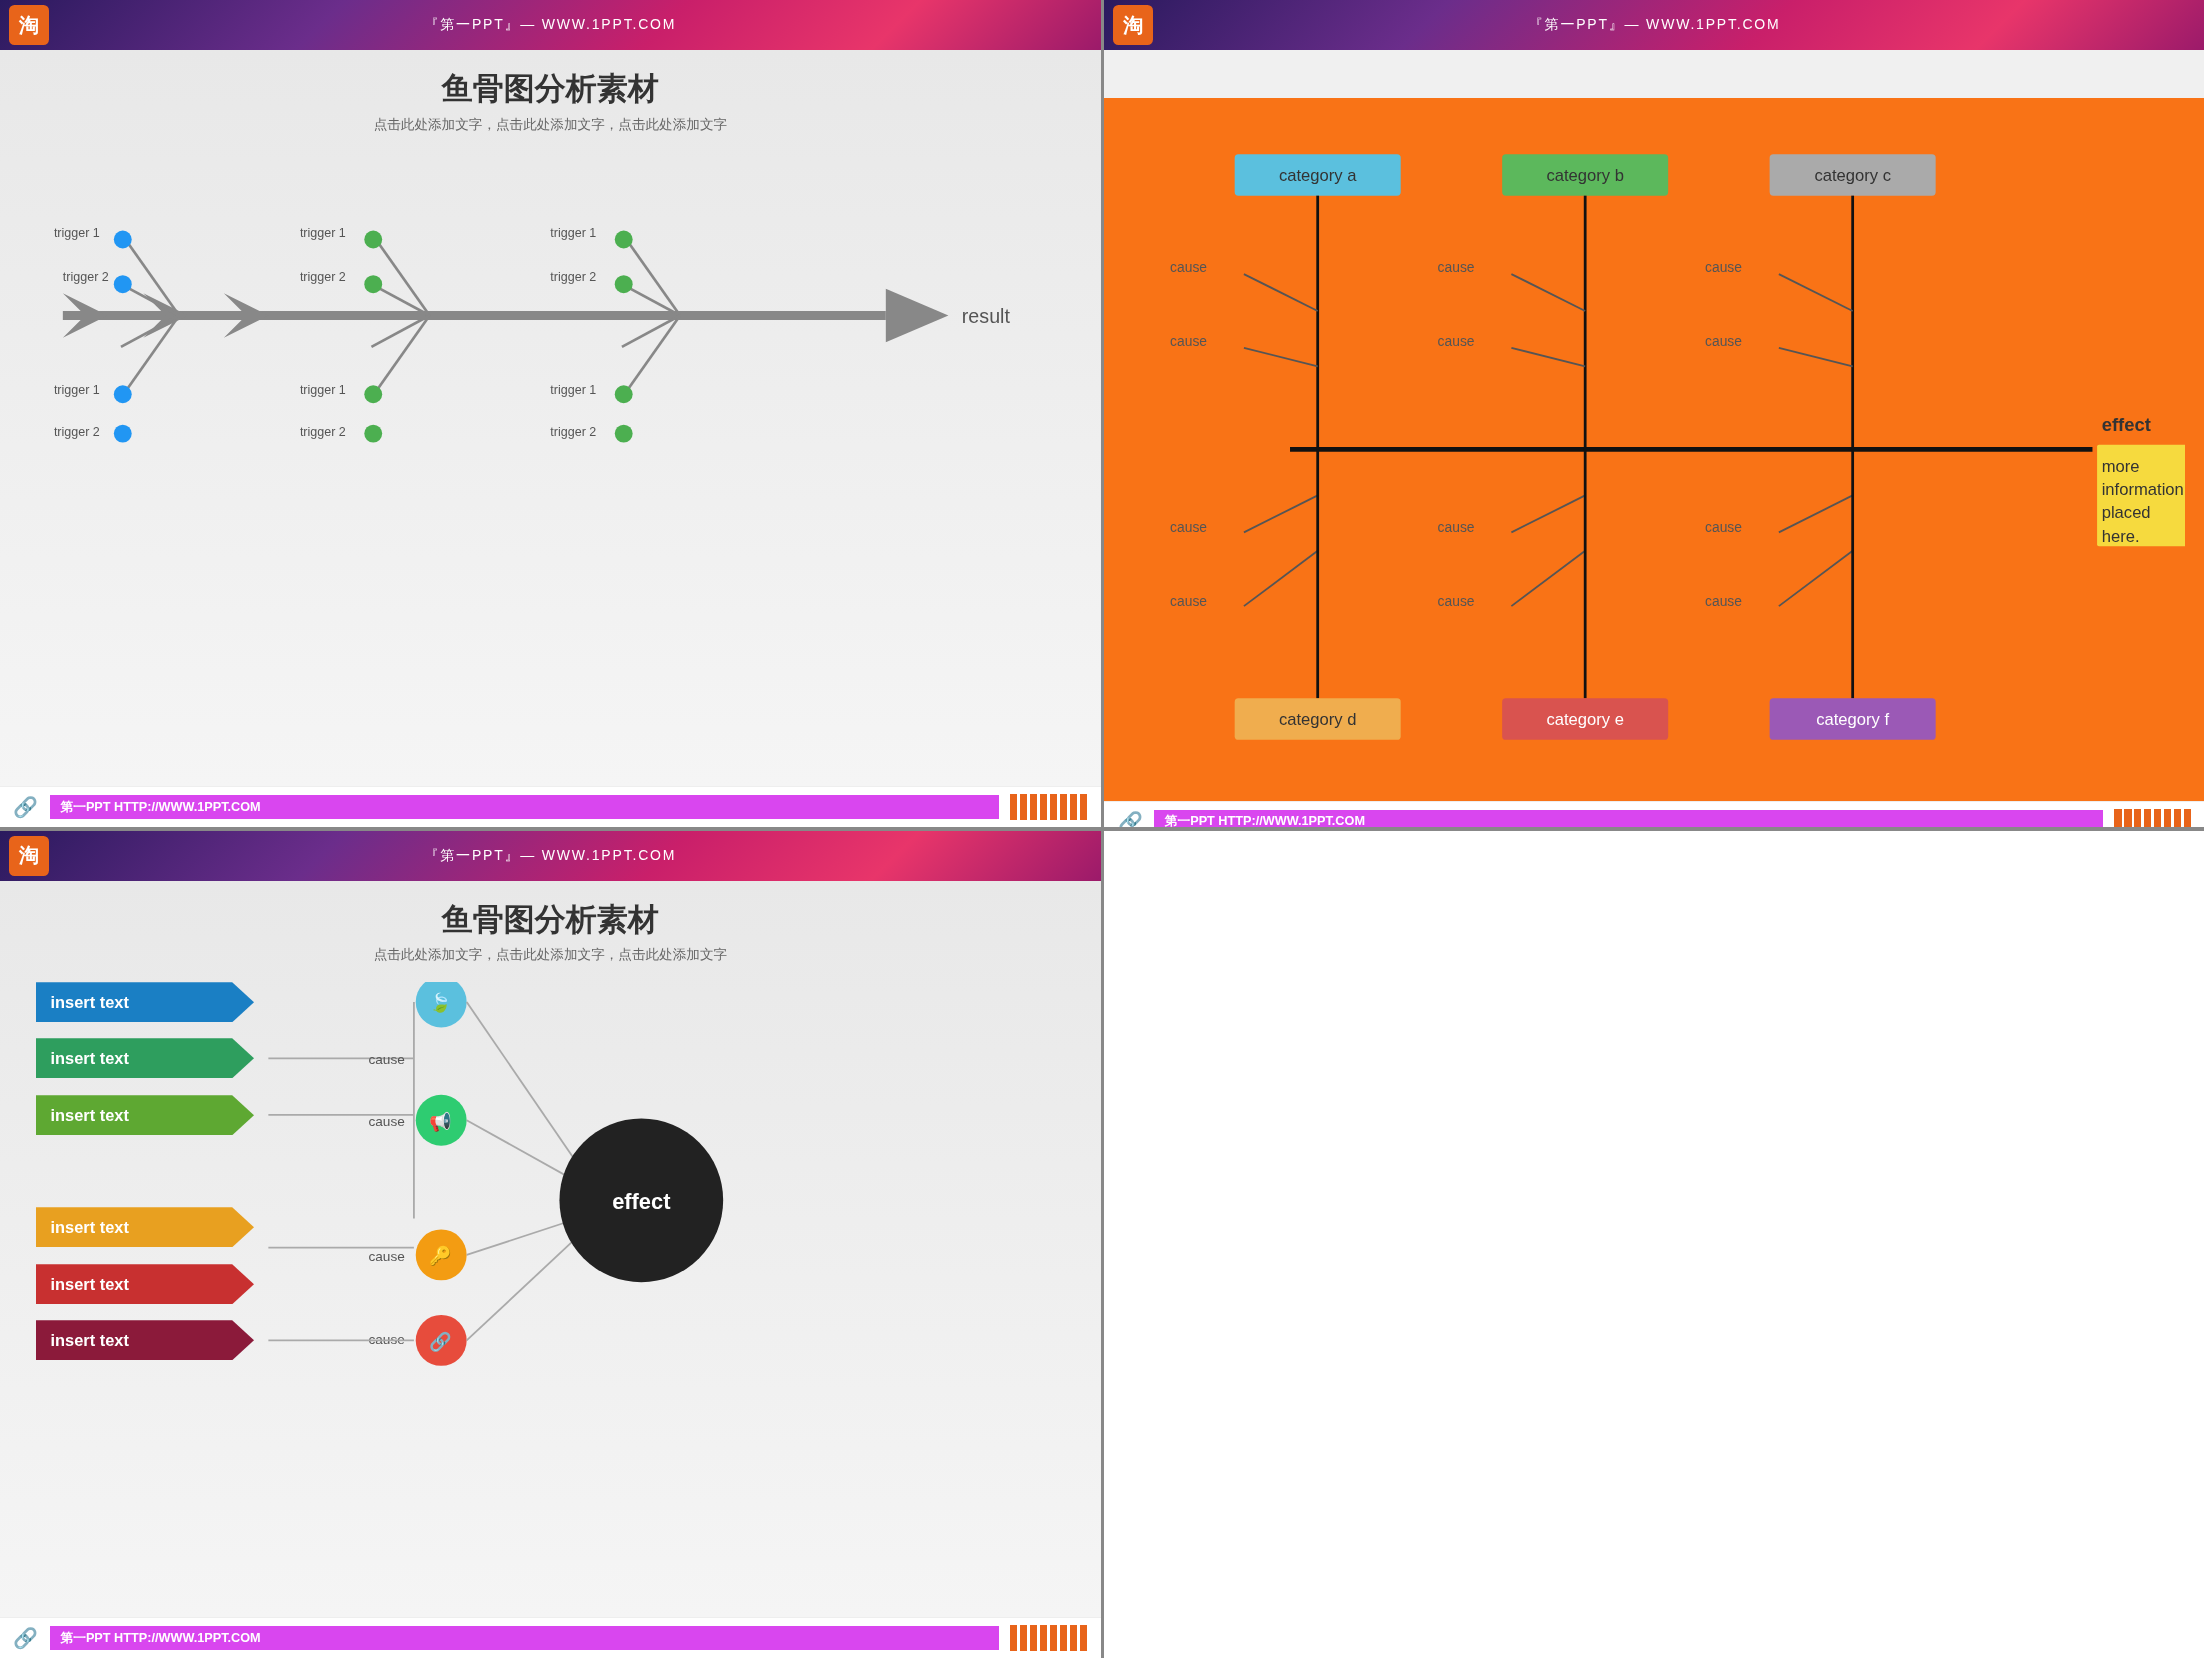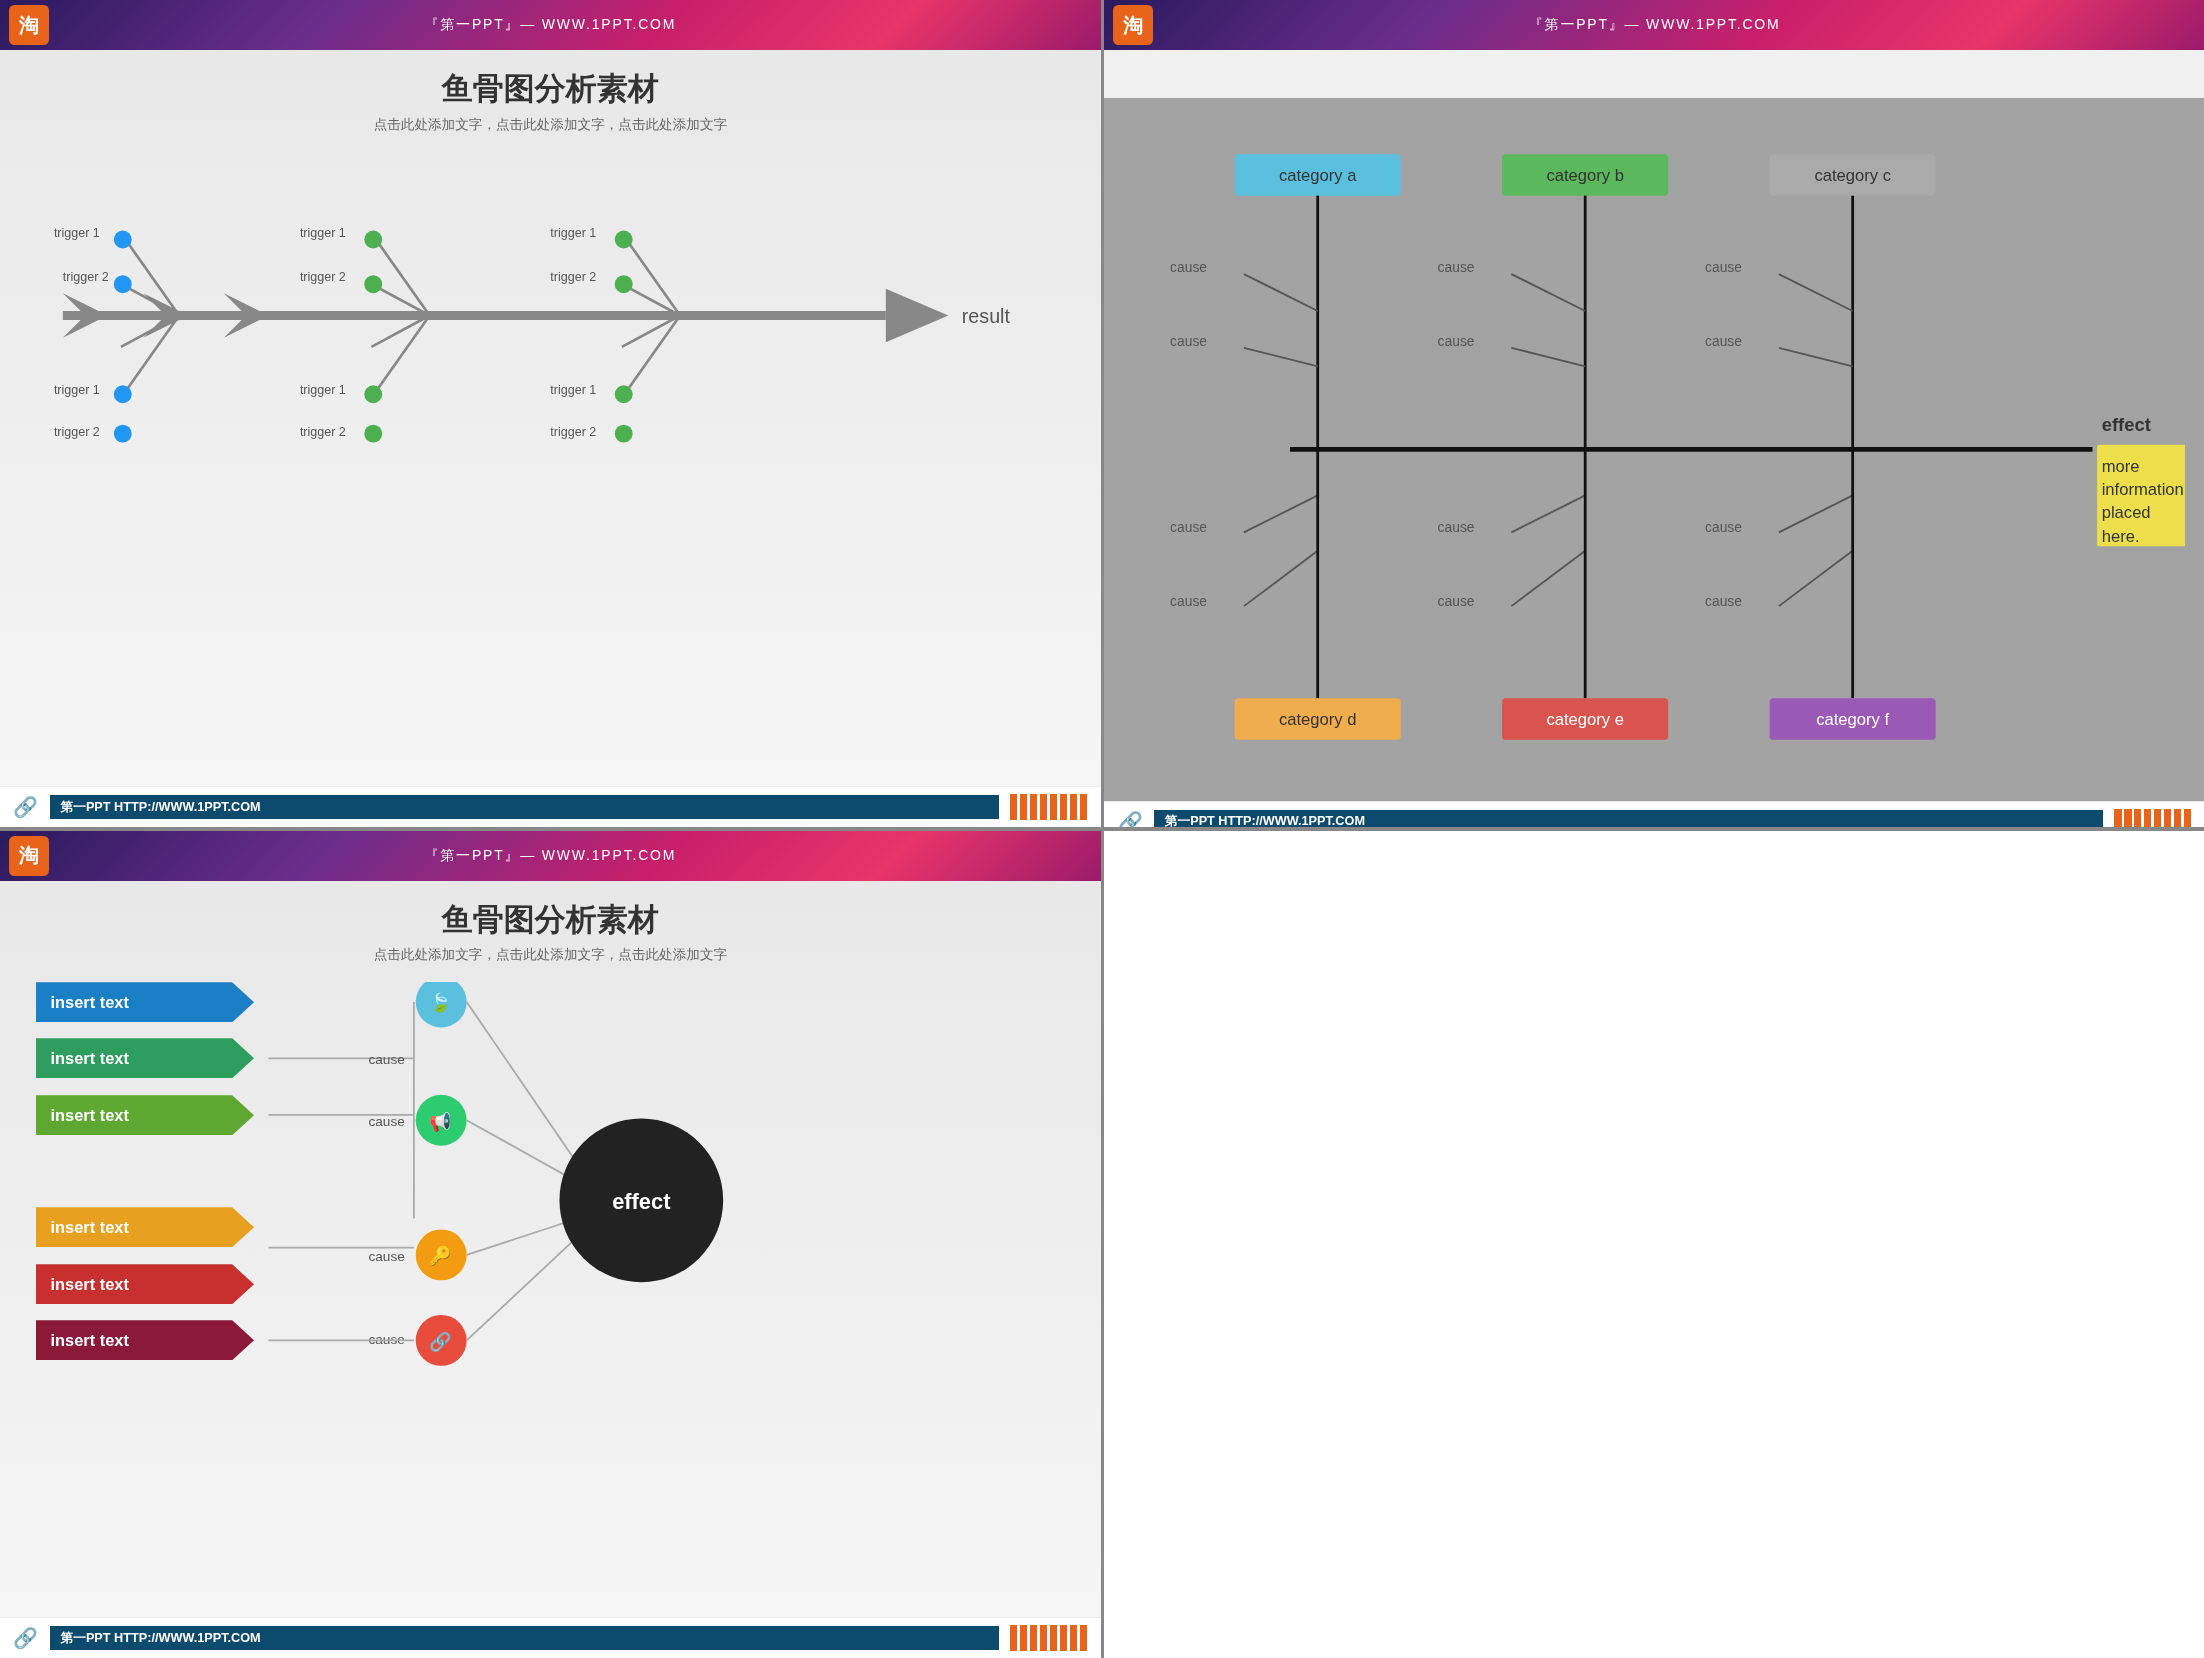--- a/index.html
+++ b/index.html
@@ -62,21 +62,21 @@
       gap: 11px;
       flex-shrink: 0;
       margin-top: auto;
       border-top: 0.9px solid #eee;
     }
     .footer-icon {
       font-size: 20px;
       color: #e8641a;
     }
     .footer-text {
-      background: #0c4a6e;
+      background: #d946ef;
       color: white;
       font-size: 12.7px;
       padding: 3.6px 11px;
       font-weight: bold;
       flex: 1;
     }
     .footer-bars {
       display: flex;
       gap: 2.7px;
     }
@@ -103,21 +103,21 @@
     .slide1-subtitle {
       text-align: center;
       font-size: 13.6px;
       color: #666;
       margin-bottom: 27px;
     }
 
     
     .slide2-content {
       flex: 1;
-      background: #a3a3a3;
+      background: #f97316;
       padding: 27px 20px;
       position: relative;
       margin-top: 48px;
     }
 
     
     .slide3-content {
       flex: 1;
       background: linear-gradient(180deg, #e8e8e8 0%, #f5f5f5 100%);
       padding: 18px 36px;

